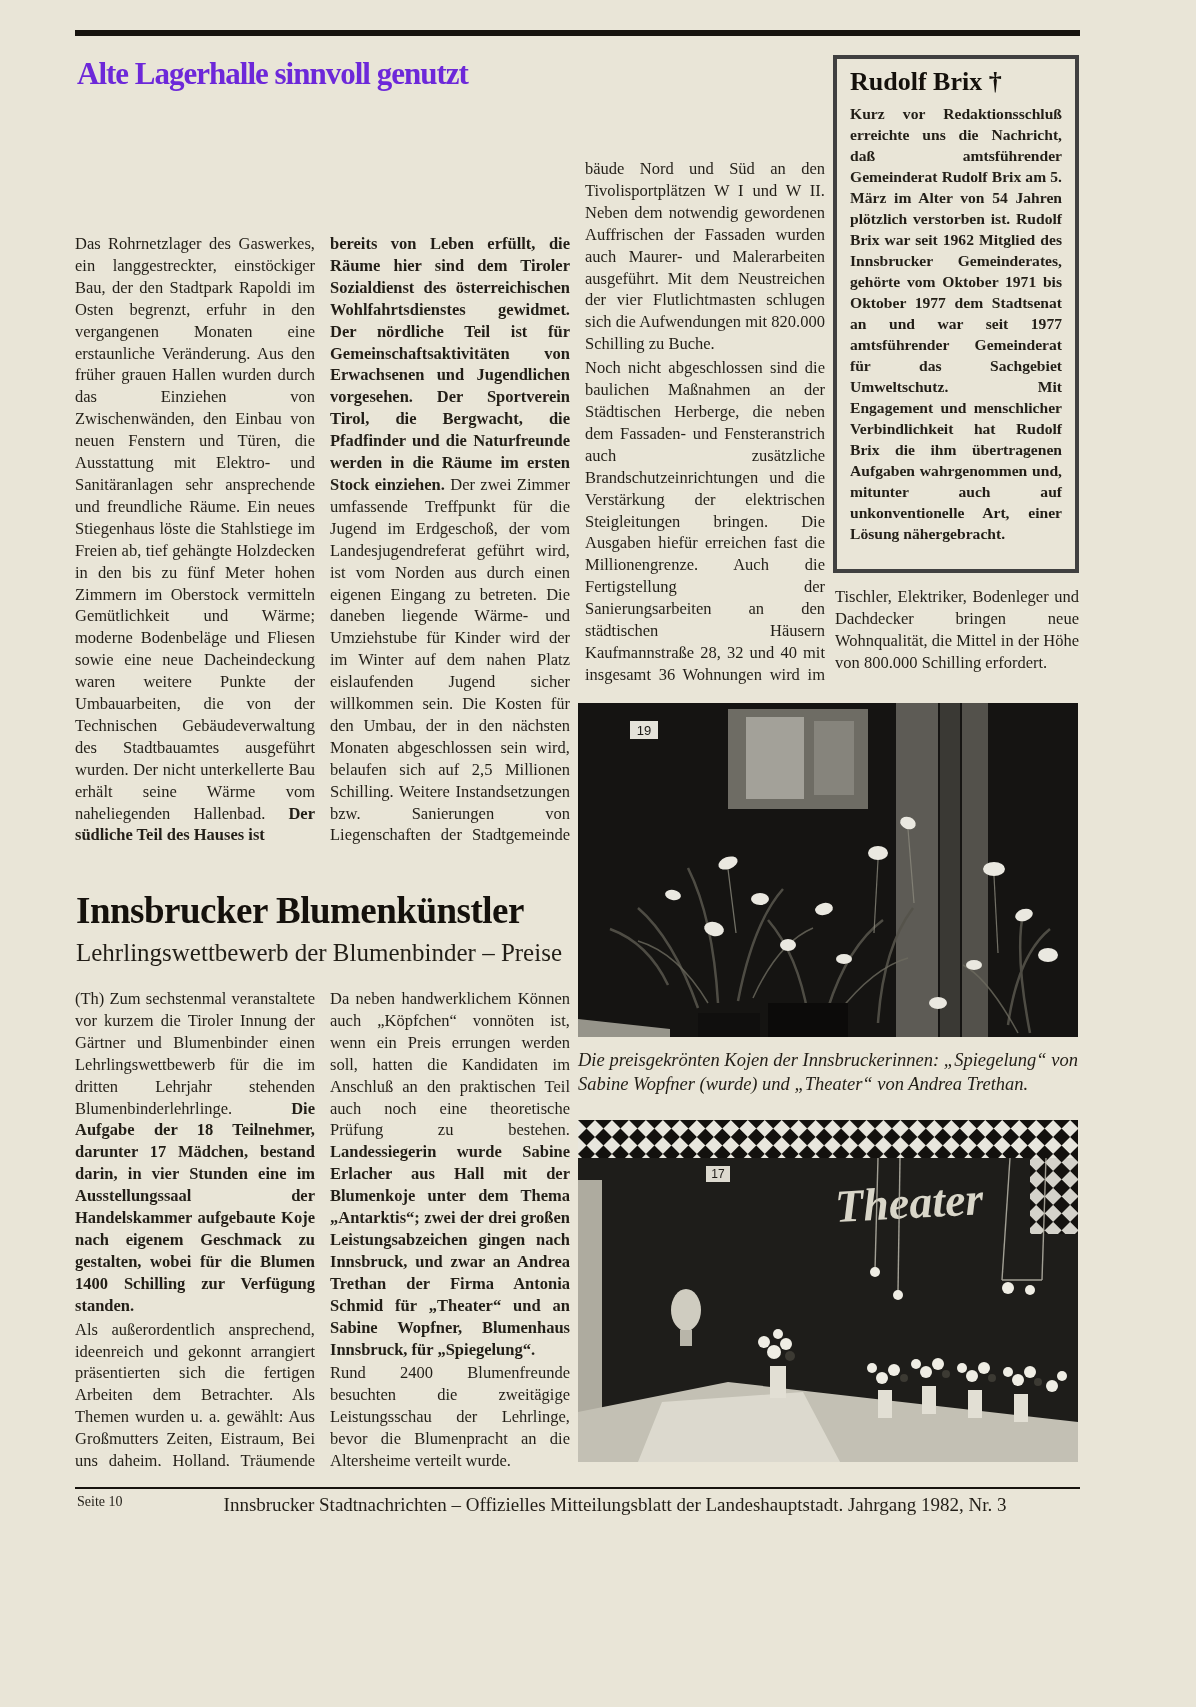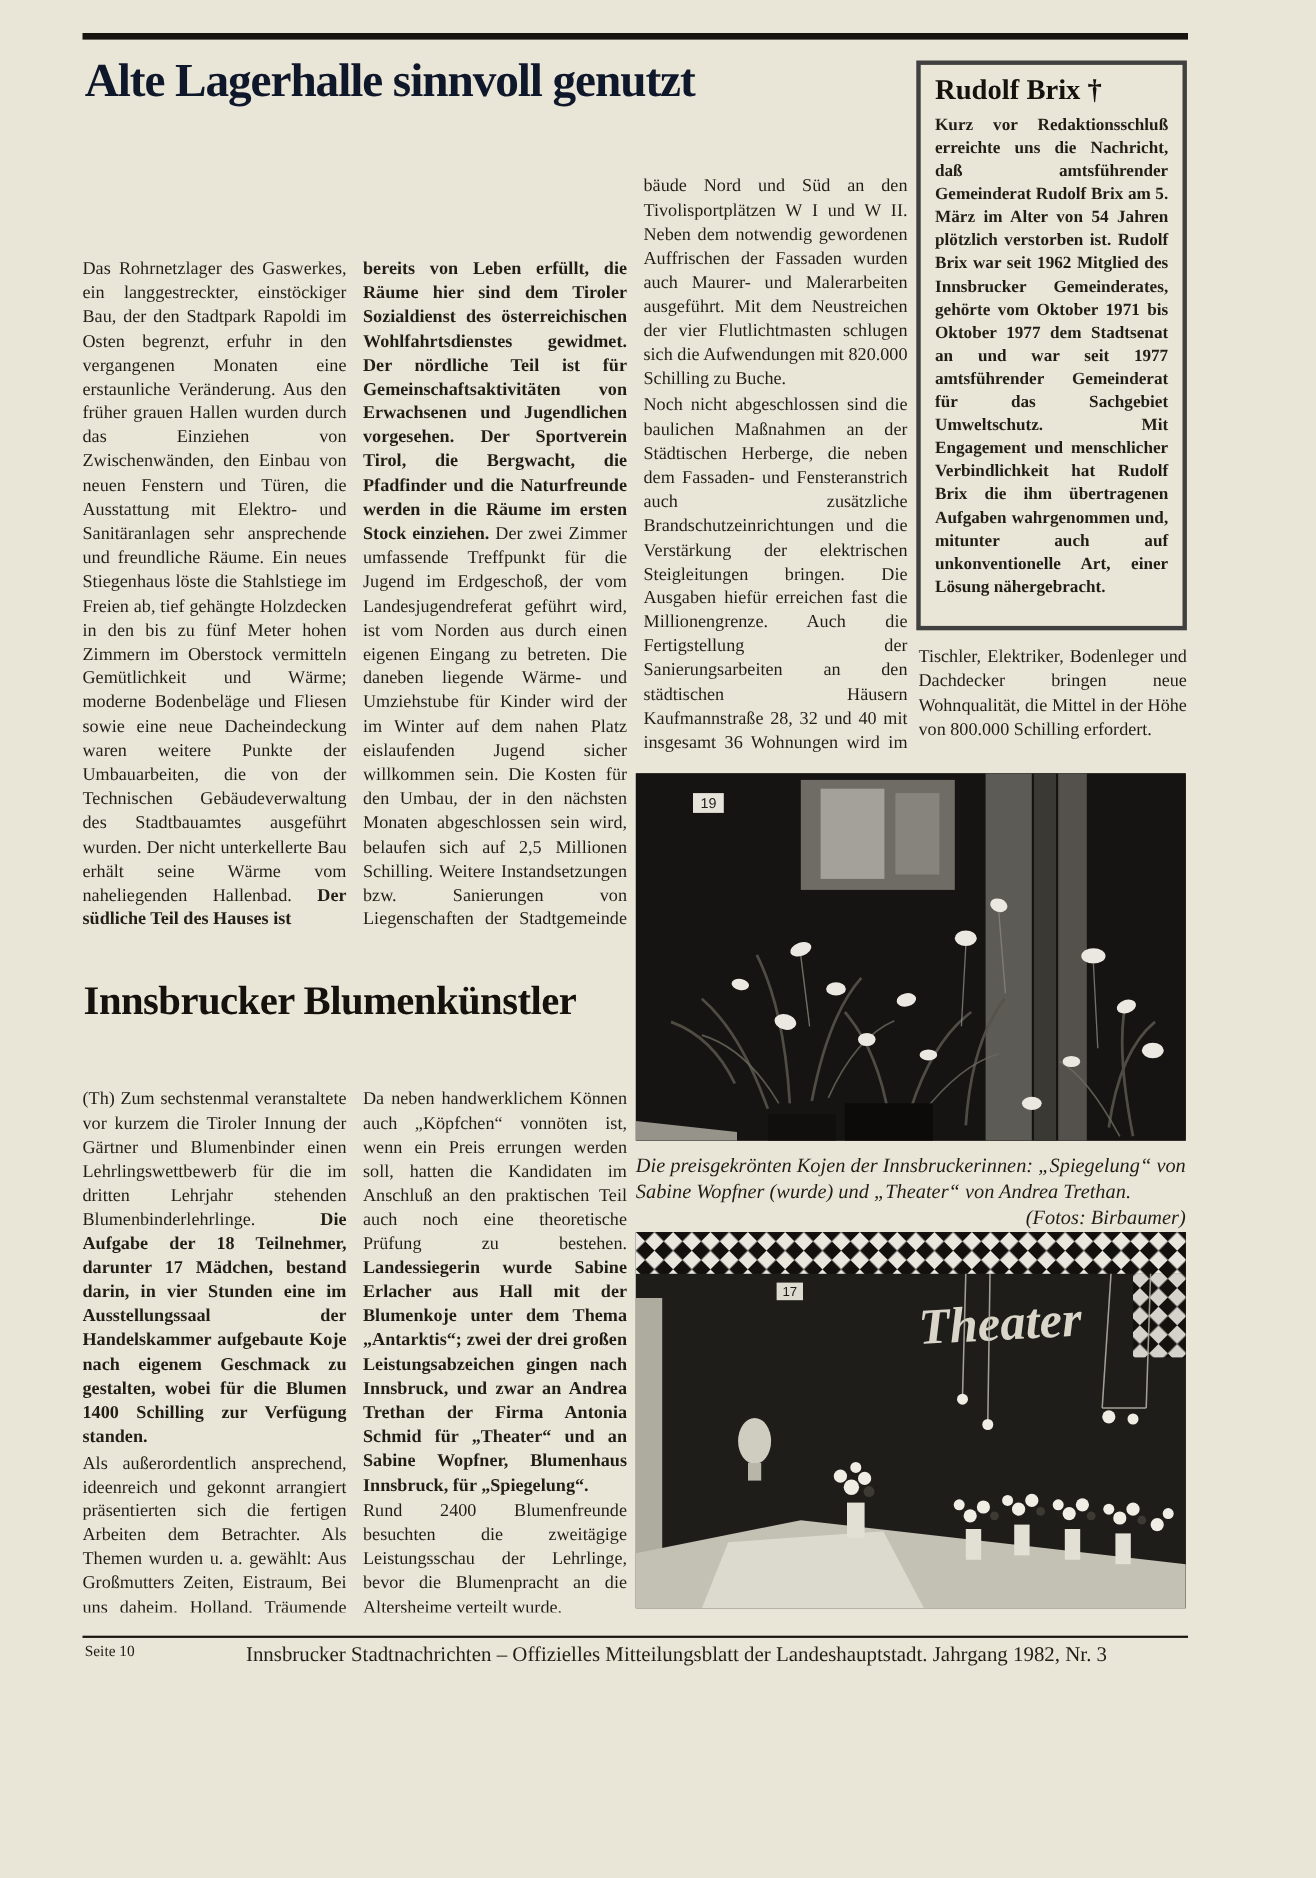--- a/index.html
+++ b/index.html
@@ -5,21 +5,21 @@
   html,body{margin:0;padding:0;background:#d9d5c7;}
   .page{
     position:relative; width:1196px; height:1707px;
     background:#e9e5d7;
     font-family:"Liberation Serif","DejaVu Serif",serif;
     color:#221e17; overflow:hidden;
   }
   .top-rule{position:absolute;left:75px;top:30px;width:1005px;height:6px;background:#17130e;}
   .a1-headline{
     position:absolute;left:77px;top:48px;width:740px;
-    font-size:43px;font-weight:bold;letter-spacing:-1px;color:#0f172a;
+    font-size:31px;font-weight:bold;letter-spacing:-1px;color:#6d28d9;
     line-height:52px;
   }
   .a1-subtitle{
     position:absolute;left:77px;top:108px;width:740px;
     font-size:27px;line-height:32px;color:#1c1812;
   }
   .a1-lead{
     position:absolute;left:75px;top:155px;width:494px;
     font-size:19px;font-weight:bold;line-height:24px;text-align:justify;
   }
@@ -148,21 +148,20 @@
       <rect x="190" y="300" width="80" height="34" fill="#0c0b0a"></rect>
       <rect x="120" y="310" width="62" height="24" fill="#100f0e"></rect>
       <polygon points="0,334 0,316 92,326 92,334" fill="#96948a"></polygon>
       <rect x="52" y="18" width="28" height="18" fill="#e5e3da"></rect>
       <text x="66" y="32" font-size="13" fill="#1c1a16" text-anchor="middle" font-family="Liberation Sans, sans-serif">19</text>
     </svg>
   </div>
 
   <div class="caption">
     <div class="caption-text">Die preisgekrönten Kojen der Innsbruckerinnen: „Spiegelung“ von Sabine Wopfner (wurde) und „Theater“ von Andrea Trethan.</div>
-    <div class="caption-credit">(Fotos: Birbaumer)</div>
   </div>
 
   <div class="photo photo2">
     <svg viewBox="0 0 500 342" preserveAspectRatio="none">
       <defs>
         <pattern id="chk" width="24" height="24" patternUnits="userSpaceOnUse" patternTransform="rotate(45)">
           <rect width="24" height="24" fill="#13110e"></rect>
           <rect width="12" height="12" fill="#e8e6dd"></rect>
           <rect x="12" y="12" width="12" height="12" fill="#e8e6dd"></rect>
         </pattern>
@@ -222,20 +221,21 @@
         <rect x="344" y="266" width="14" height="28"></rect>
         <rect x="390" y="270" width="14" height="28"></rect>
         <rect x="436" y="274" width="14" height="28"></rect>
       </g>
       <rect x="128" y="46" width="24" height="16" fill="#dddacf"></rect>
       <text x="140" y="58" font-size="12" fill="#1c1a16" text-anchor="middle" font-family="Liberation Sans, sans-serif">17</text>
     </svg>
   </div>
 
   <div class="a2-headline">Innsbrucker Blumenkünstler</div>
+  <div class="a2-subtitle">Lehrlingswettbewerb der Blumenbinder – Preise</div>
 
   <div class="bodycol a2-col1">
     <p><span>(Th) Zum sechstenmal veranstaltete vor kurzem die Tiroler Innung der Gärtner und Blumenbinder einen Lehrlingswettbewerb für die im dritten Lehrjahr stehenden Blumenbinderlehrlinge.</span>
     <span class="b">Die Aufgabe der 18 Teilnehmer, darunter 17 Mädchen, bestand darin, in vier Stunden eine im Ausstellungssaal der Handelskammer aufgebaute Koje nach eigenem Geschmack zu gestalten, wobei für die Blumen 1400 Schilling zur Verfügung standen.</span></p>
     <p>Als außerordentlich ansprechend, ideenreich und gekonnt arrangiert präsentierten sich die fertigen Arbeiten dem Betrachter. Als Themen wurden u. a. gewählt: Aus Großmutters Zeiten, Eistraum, Bei uns daheim, Holland, Träumende Mädchen.</p>
   </div>
 
   <div class="bodycol a2-col2">
     <p><span>Da neben handwerklichem Können auch „Köpfchen“ vonnöten ist, wenn ein Preis errungen werden soll, hatten die Kandidaten im Anschluß an den praktischen Teil auch noch eine theoretische Prüfung zu bestehen.</span>
     <span class="b">Landessiegerin wurde Sabine Erlacher aus Hall mit der Blumenkoje unter dem Thema „Antarktis“; zwei der drei großen Leistungsabzeichen gingen nach Innsbruck, und zwar an Andrea Trethan der Firma Antonia Schmid für „Theater“ und an Sabine Wopfner, Blumenhaus Innsbruck, für „Spiegelung“.</span></p>

